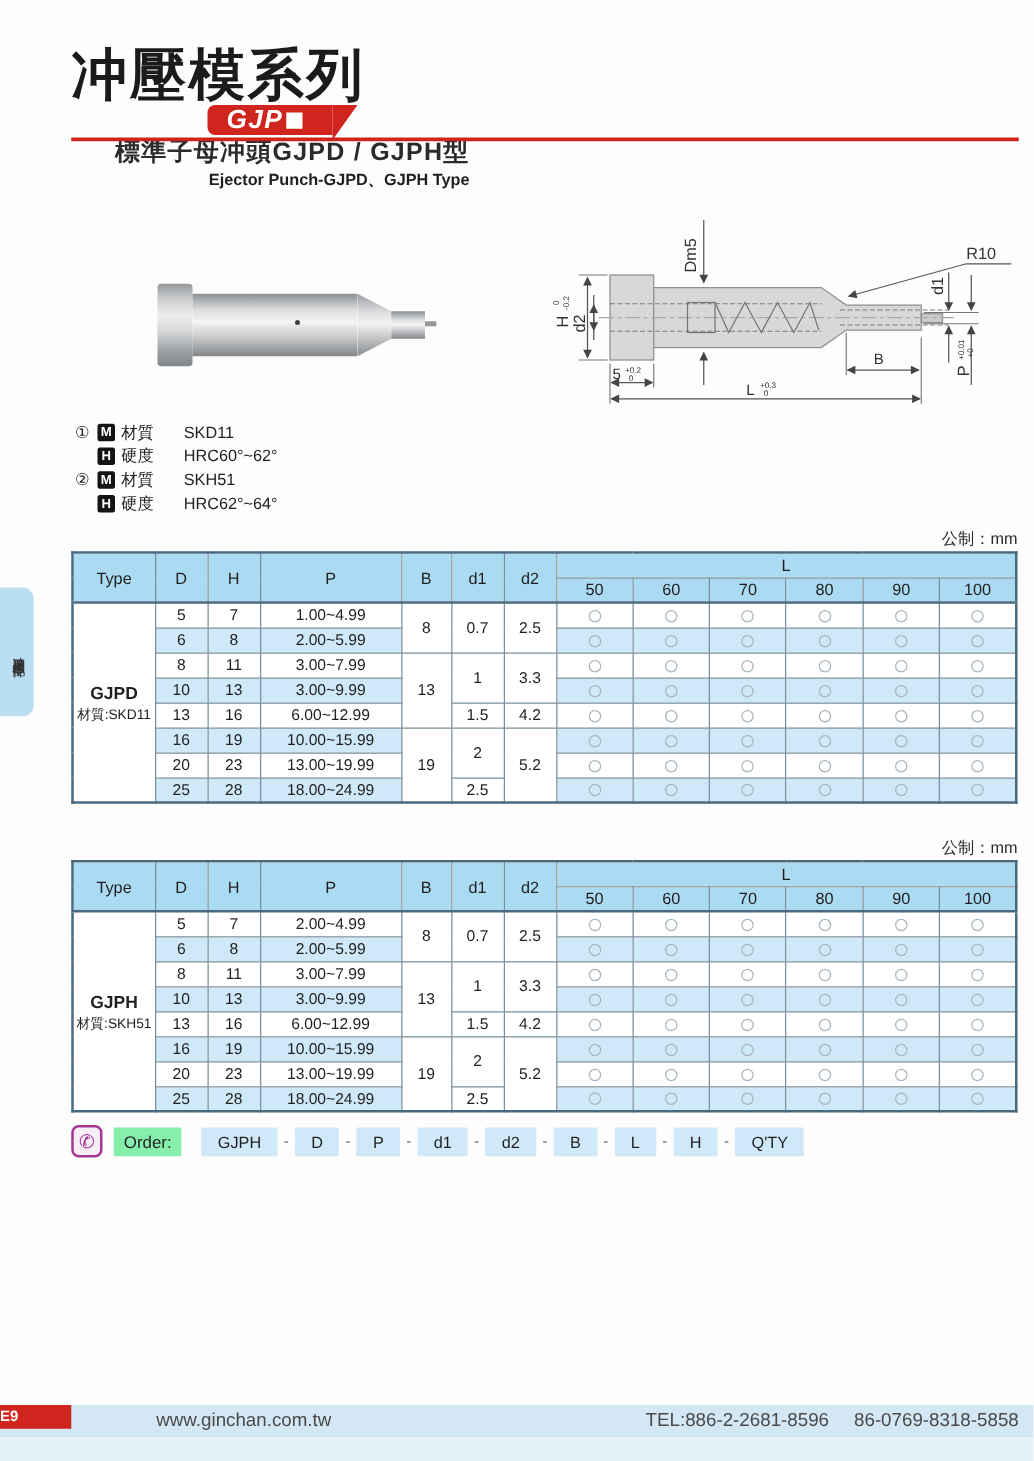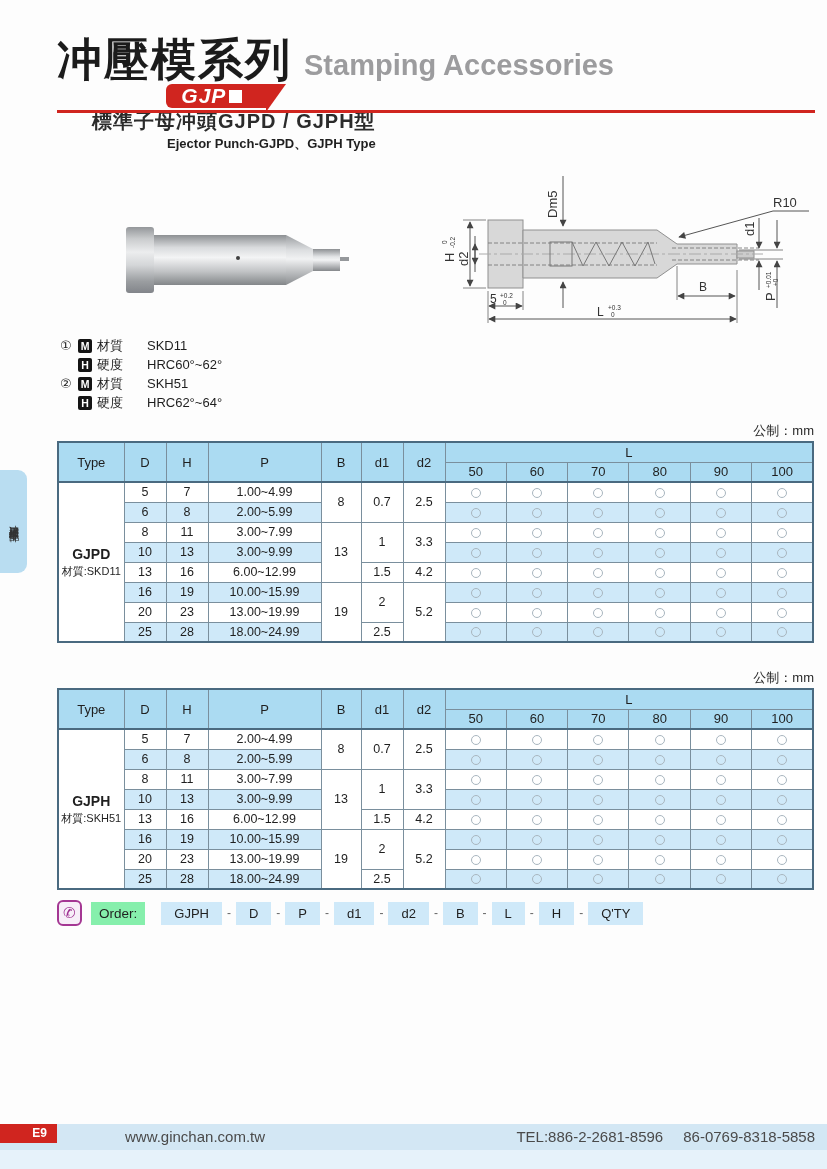--- a/index.html
+++ b/index.html
@@ -73,32 +73,31 @@
   .notes { position:absolute; left:57px; top:936px; font-size:13.5px; color:#161616; line-height:20px; }
 
   
   .side-tab { position:absolute; left:0; top:470px; width:27px; height:103px; background:#b9ddf1; border-radius:0 9px 9px 0;
     display:flex; align-items:center; justify-content:center; writing-mode:vertical-rl; text-orientation:upright;
     font-size:10px; color:#333; letter-spacing:1px; }
 
   
   .footer-band { position:absolute; left:0; top:1124px; width:827px; height:26px; background:#d3e7f4; }
   .footer-band2 { position:absolute; left:0; top:1150px; width:827px; height:19px; background:#e6f2fa; }
-  .page-code { position:absolute; left:0; top:1124px; width:57px; height:19px; background:#d0251f; color:#fff; font-size:12px; font-weight:bold; text-align:right; line-height:19px; padding-right:10px; }
+  .page-code { position:absolute; left:0; top:1124px; width:57px; height:19px; background:#d0251f; color:#fff; font-size:12px; font-weight:bold; text-align:left; line-height:19px; padding-right:10px; }
   .website { position:absolute; left:125px; top:1124px; height:26px; line-height:26px; font-size:15px; color:#4a4a4a; }
   .tel { position:absolute; right:12px; top:1124px; height:26px; line-height:26px; font-size:15px; color:#4a4a4a; display:flex; gap:20px; }
 </style>
 </head>
 <body>
 
 <div class="page">
 
   <div class="title-row">
     <span class="title-zh">冲壓模系列</span>
-    <span class="title-en">Stamping Accessories</span>
   </div>
   <div class="badge-row">
     <div class="badge">
       <span class="badge-text">GJP</span>
       <span class="badge-sq"></span>
     </div>
     <span class="subtitle-zh">標準子母冲頭GJPD / GJPH型</span>
     <span class="subtitle-en">Ejector Punch-GJPD、GJPH Type</span>
   </div>
   <div class="red-rule"></div>

